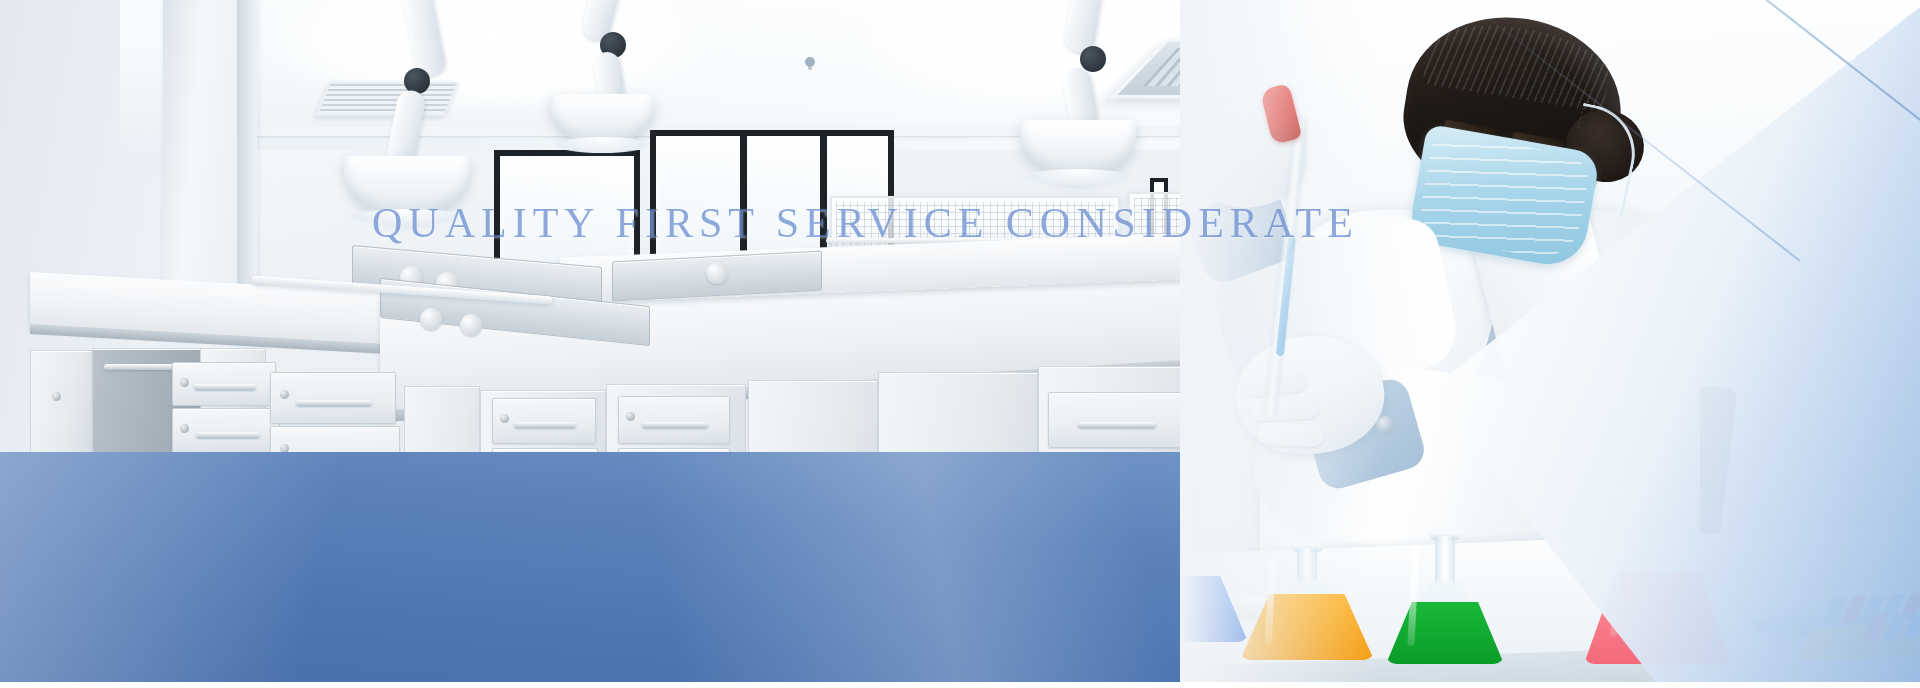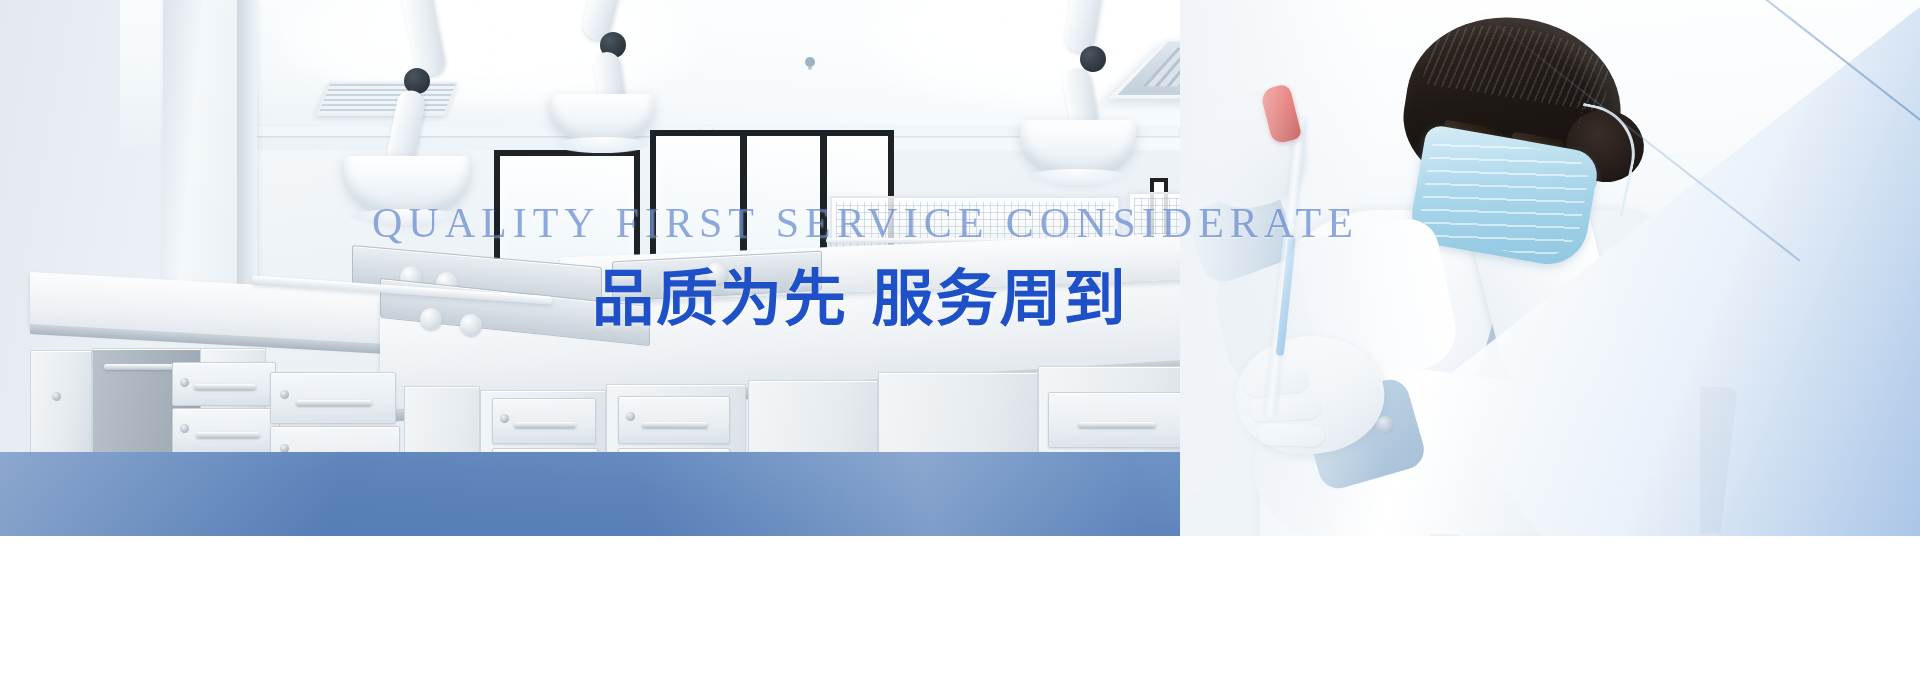--- a/index.html
+++ b/index.html
@@ -2,21 +2,21 @@
 <html lang="zh-CN"><head>
 <meta charset="utf-8">
 <title>Laboratory Banner</title>
 <style>
   * { margin:0; padding:0; box-sizing:border-box; }
   html,body{ background:#fff; }
   body{ font-family:"Liberation Sans","DejaVu Sans",sans-serif; }
 
   .banner{
     position:relative;
-    width:1920px; height:536px;
+    width:1920px; height:682px;
     overflow:hidden;
     background:#eef2f6;
   }
 
   
   .scene{ position:absolute; inset:0; }
 
   .room-wall{
     position:absolute; left:0; top:0; width:1300px; height:470px;
     background:linear-gradient(170deg,#fdfefe 0%,#eef3f7 45%,#e4eaf0 100%);
@@ -755,17 +755,16 @@
 
     <div class="blue-panel"></div>
     <div class="blue-line"></div>
     <div class="blue-line2"></div>
     <div class="photo-fade"></div>
   </div>
 
   <div class="overlay">
     <div class="eng-line">QUALITY FIRST SERVICE CONSIDERATE</div>
 
-    <div class="cn-head">品质为先 服务周到</div>
 
   </div>
 
 </div>
 
 </body></html>

